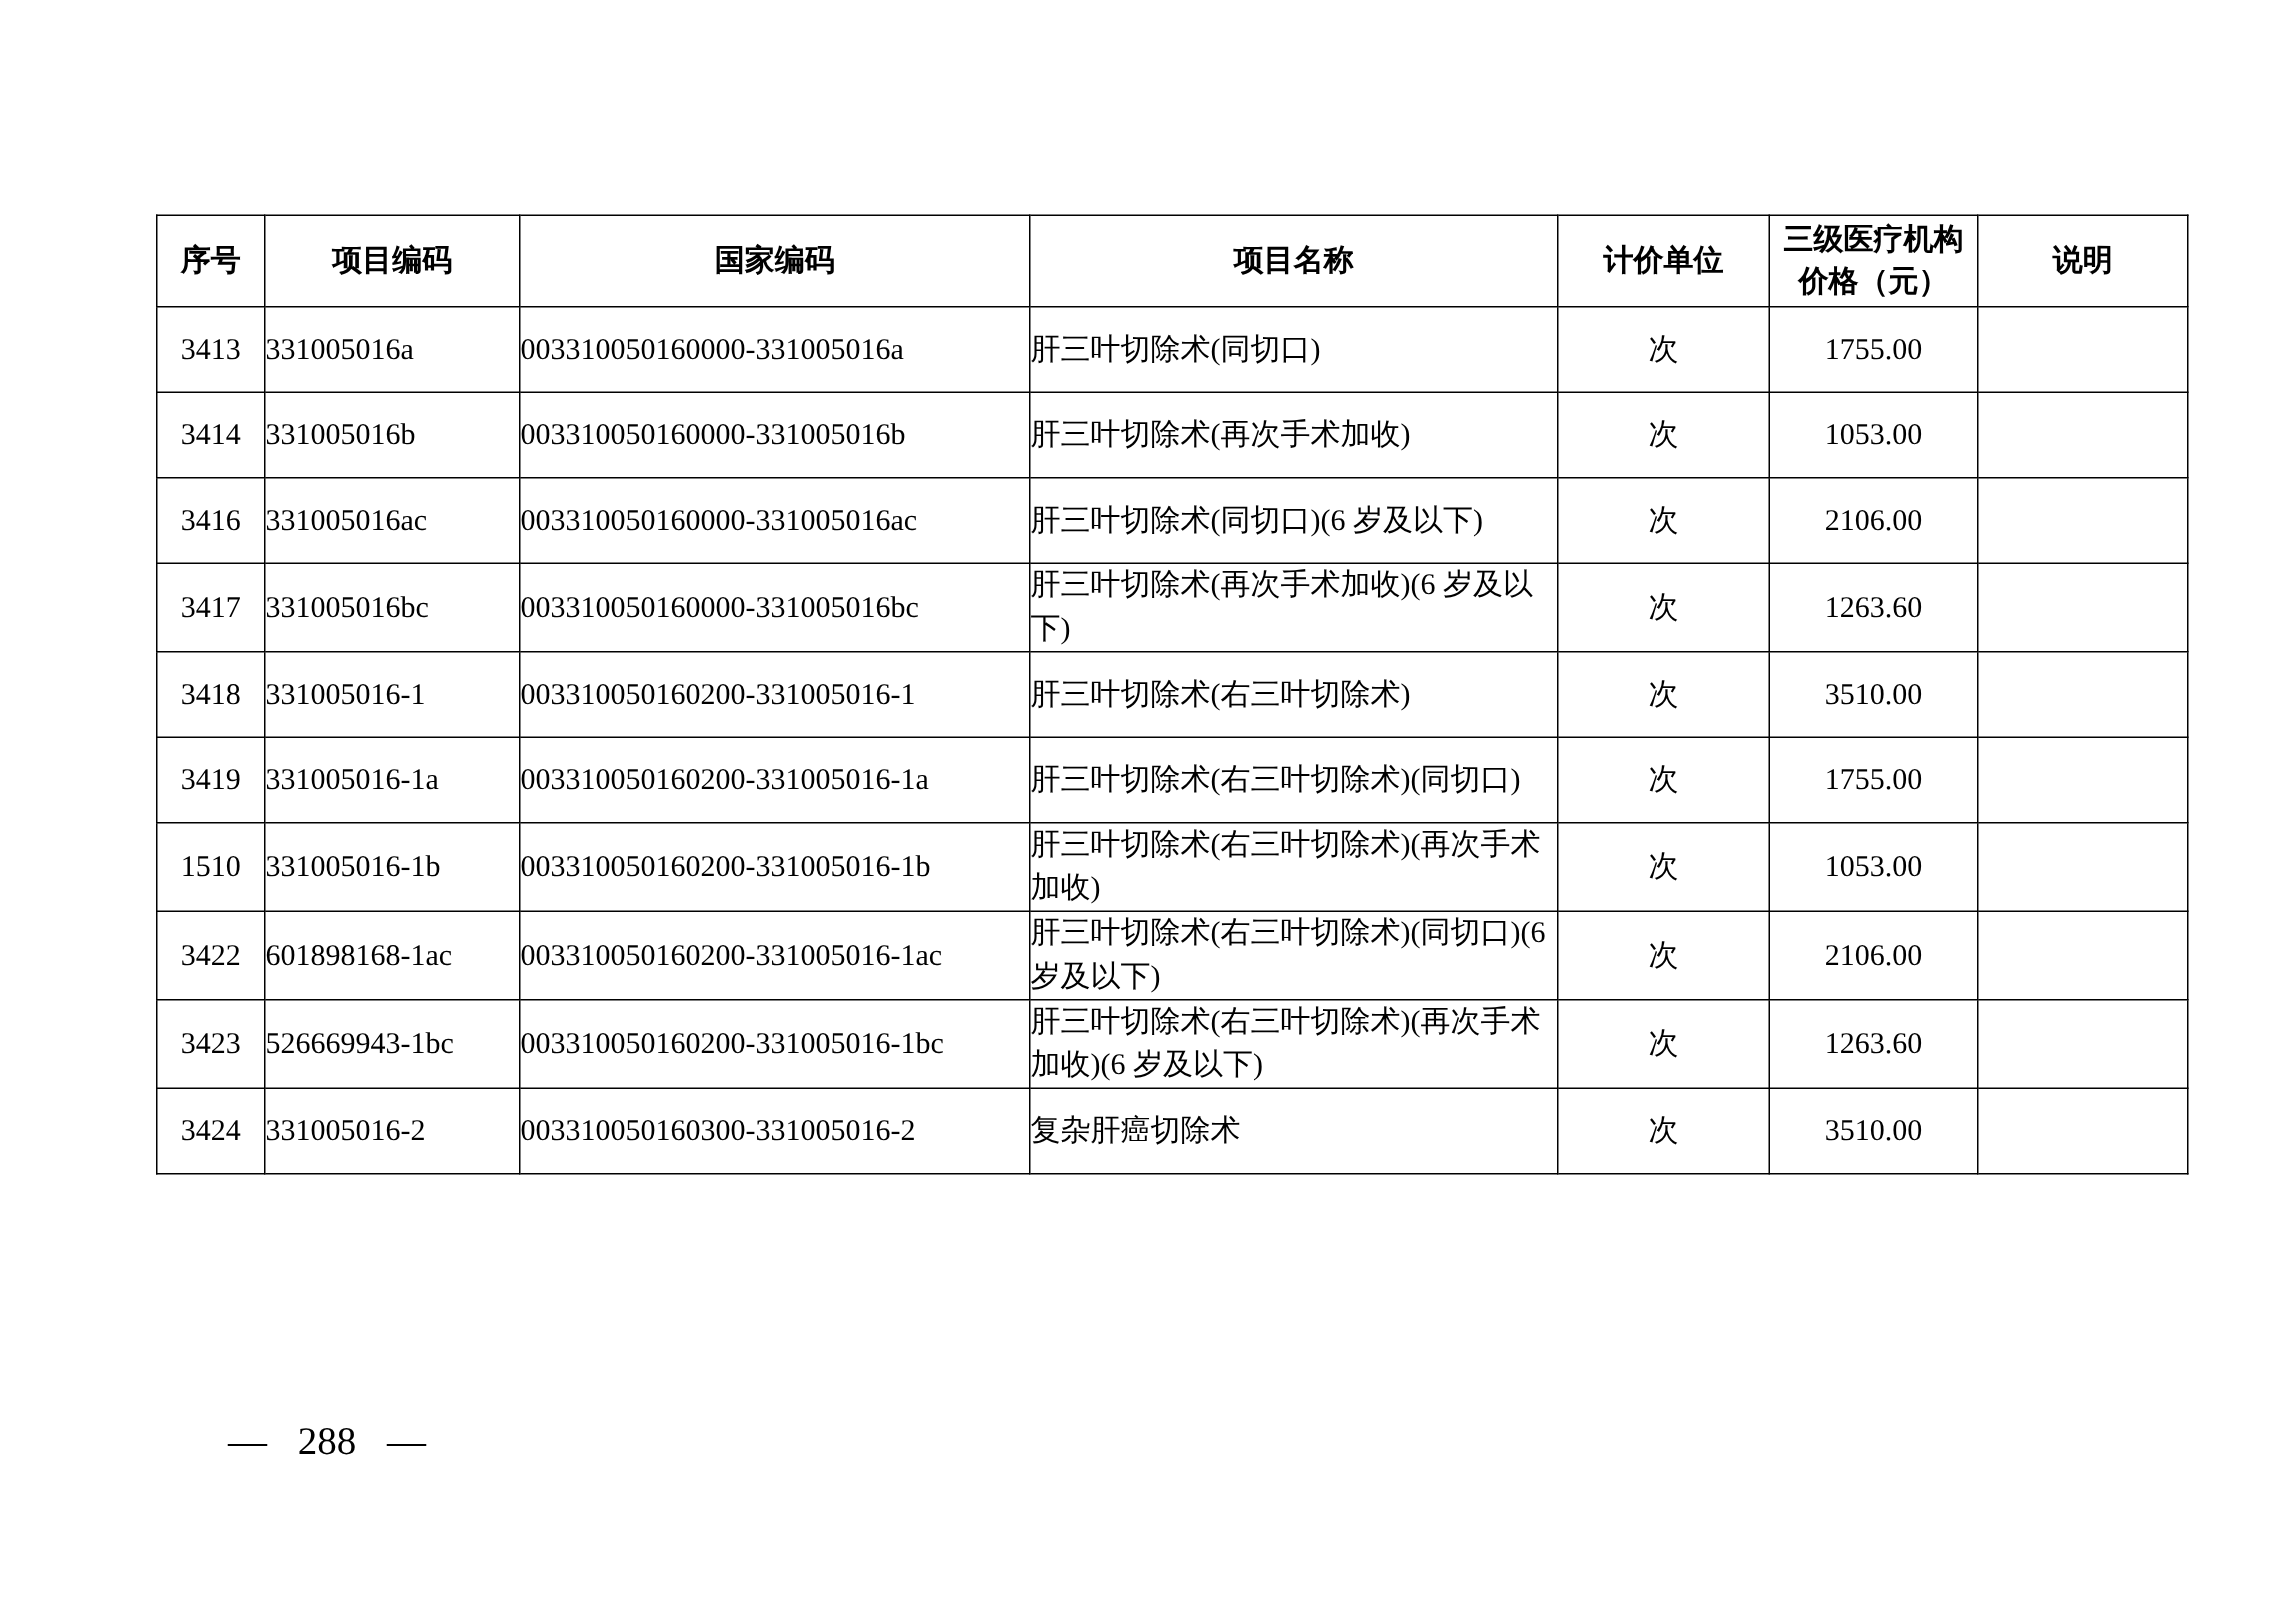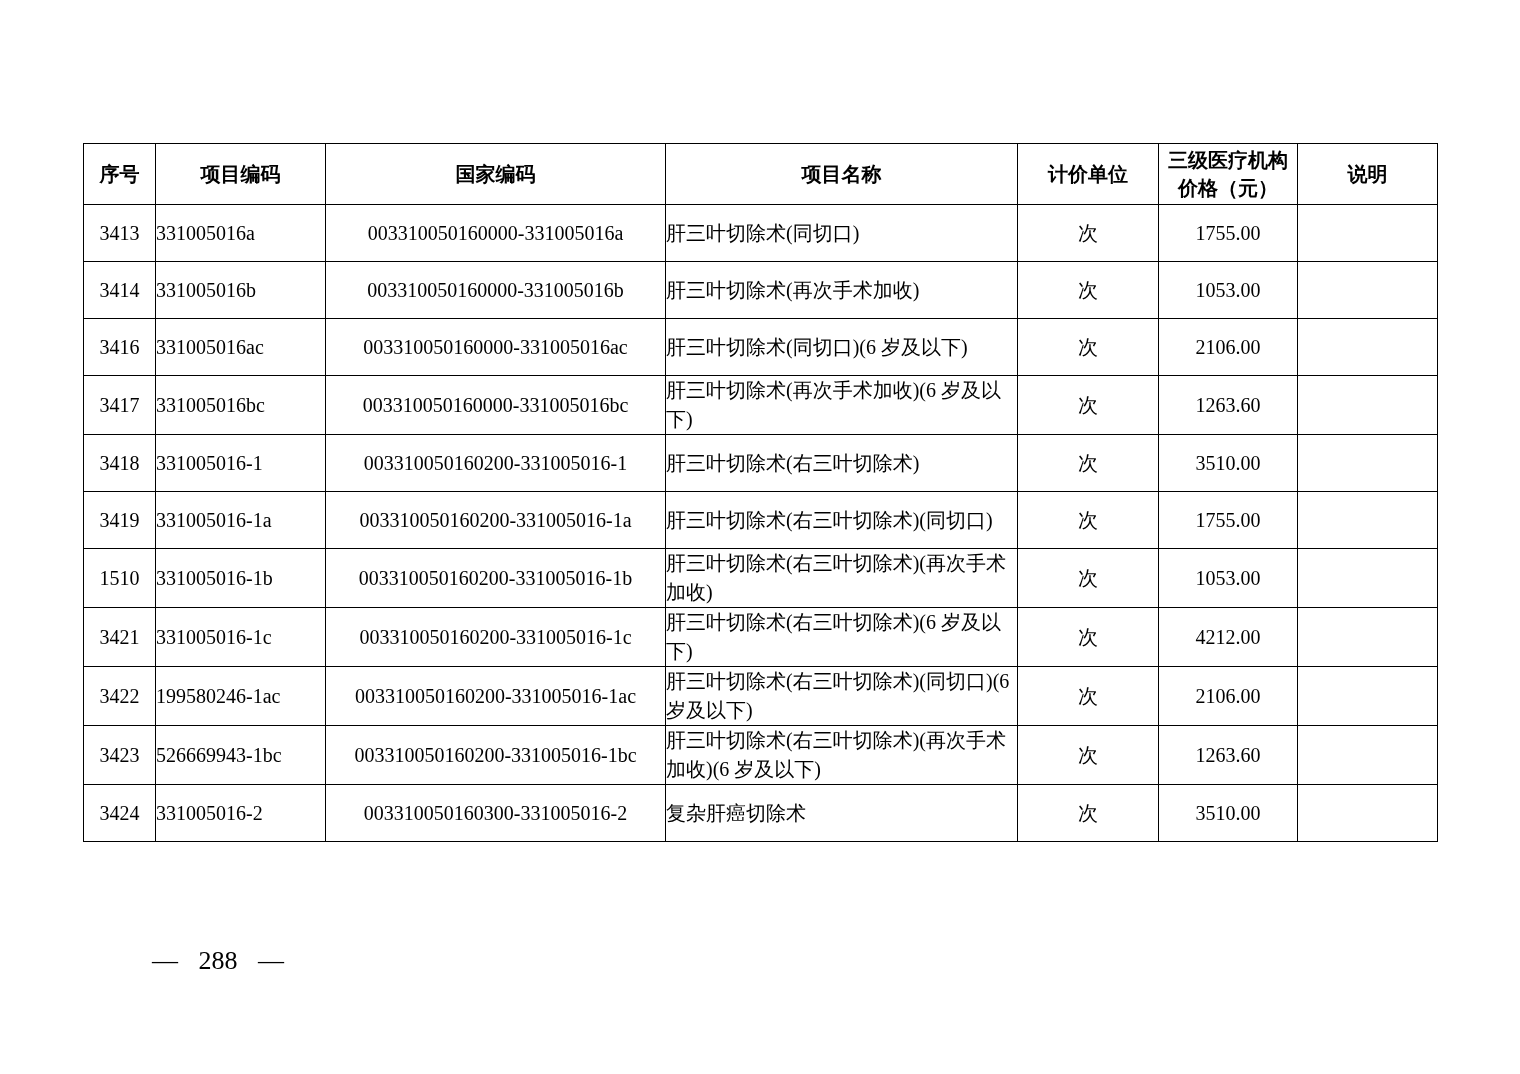--- a/index.html
+++ b/index.html
@@ -6,21 +6,21 @@
   body {
     width: 1520px;
     height: 1074px;
     background: #ffffff;
     position: relative;
     color: #000000;
     font-family: "Liberation Serif", "DejaVu Serif", serif;
   }
   .doc-table {
     position: absolute;
-    left: 83px;
+    left: 104px;
     top: 143px;
     border-collapse: collapse;
     table-layout: fixed;
     width: 1354px;
   }
   .doc-table th, .doc-table td {
     border: 1px solid #000000;
     padding: 0;
     vertical-align: middle;
     overflow: hidden;
@@ -34,21 +34,21 @@
     text-align: center;
     padding: 0 6px;
   }
   .doc-table td {
     font-size: 20px;
     line-height: 29px;
     height: 56px;
   }
   .c-seq   { text-align: center; }
   .c-code  { text-align: left; padding: 0 2px 0 4px; margin-left: 39px; }
-  .c-nat   { text-align: center; padding: 0 2px 0 4px; }
+  .c-nat   { text-align: left; padding: 0 2px 0 4px; }
   .c-name  { text-align: left; padding: 0 2px 0 4px; }
   .c-unit  { text-align: center; }
   .c-price { text-align: center; margin-top: 12px; }
   .c-note  { text-align: center; }
   .page-number {
     position: absolute;
     left: 152px;
     top: 946px;
     font-size: 26px;
     word-spacing: 14px;
@@ -144,33 +144,24 @@
   <tr>
     <td class="c-seq">1510</td>
     <td class="c-code">331005016-1b</td>
     <td class="c-nat">003310050160200-331005016-1b</td>
     <td class="c-name">肝三叶切除术(右三叶切除术)(再次手术加收)</td>
     <td class="c-unit">次</td>
     <td class="c-price">1053.00</td>
     <td class="c-note"></td>
   </tr>
 
-  <tr>
-    <td class="c-seq">3421</td>
-    <td class="c-code">331005016-1c</td>
-    <td class="c-nat">003310050160200-331005016-1c</td>
-    <td class="c-name">肝三叶切除术(右三叶切除术)(6 岁及以下)</td>
-    <td class="c-unit">次</td>
-    <td class="c-price">4212.00</td>
-    <td class="c-note"></td>
-  </tr>
 
   <tr>
     <td class="c-seq">3422</td>
-    <td class="c-code">199580246-1ac</td>
+    <td class="c-code">601898168-1ac</td>
     <td class="c-nat">003310050160200-331005016-1ac</td>
     <td class="c-name">肝三叶切除术(右三叶切除术)(同切口)(6 岁及以下)</td>
     <td class="c-unit">次</td>
     <td class="c-price">2106.00</td>
     <td class="c-note"></td>
   </tr>
 
   <tr>
     <td class="c-seq">3423</td>
     <td class="c-code">526669943-1bc</td>

